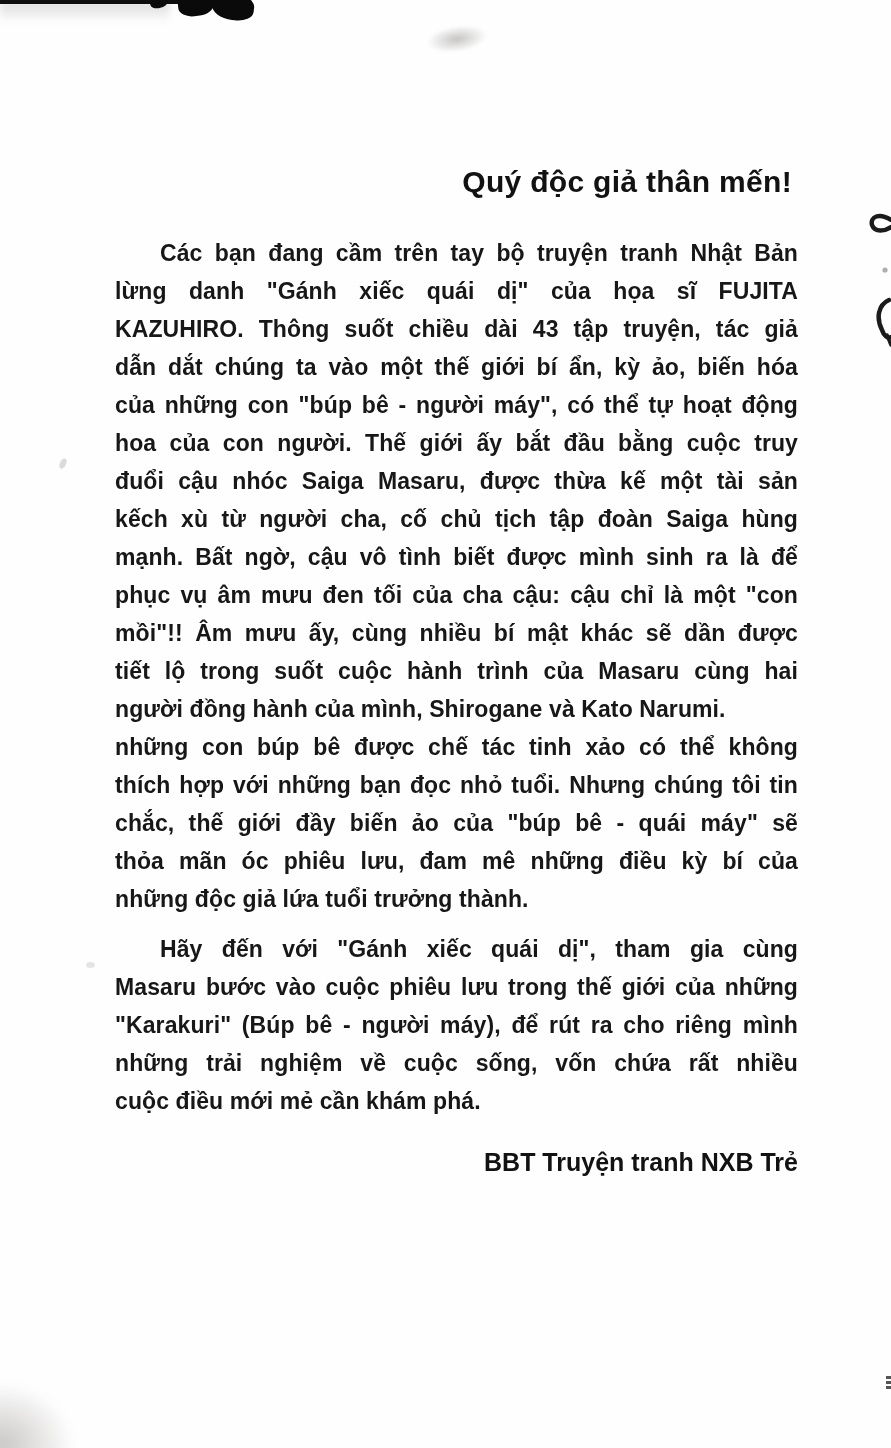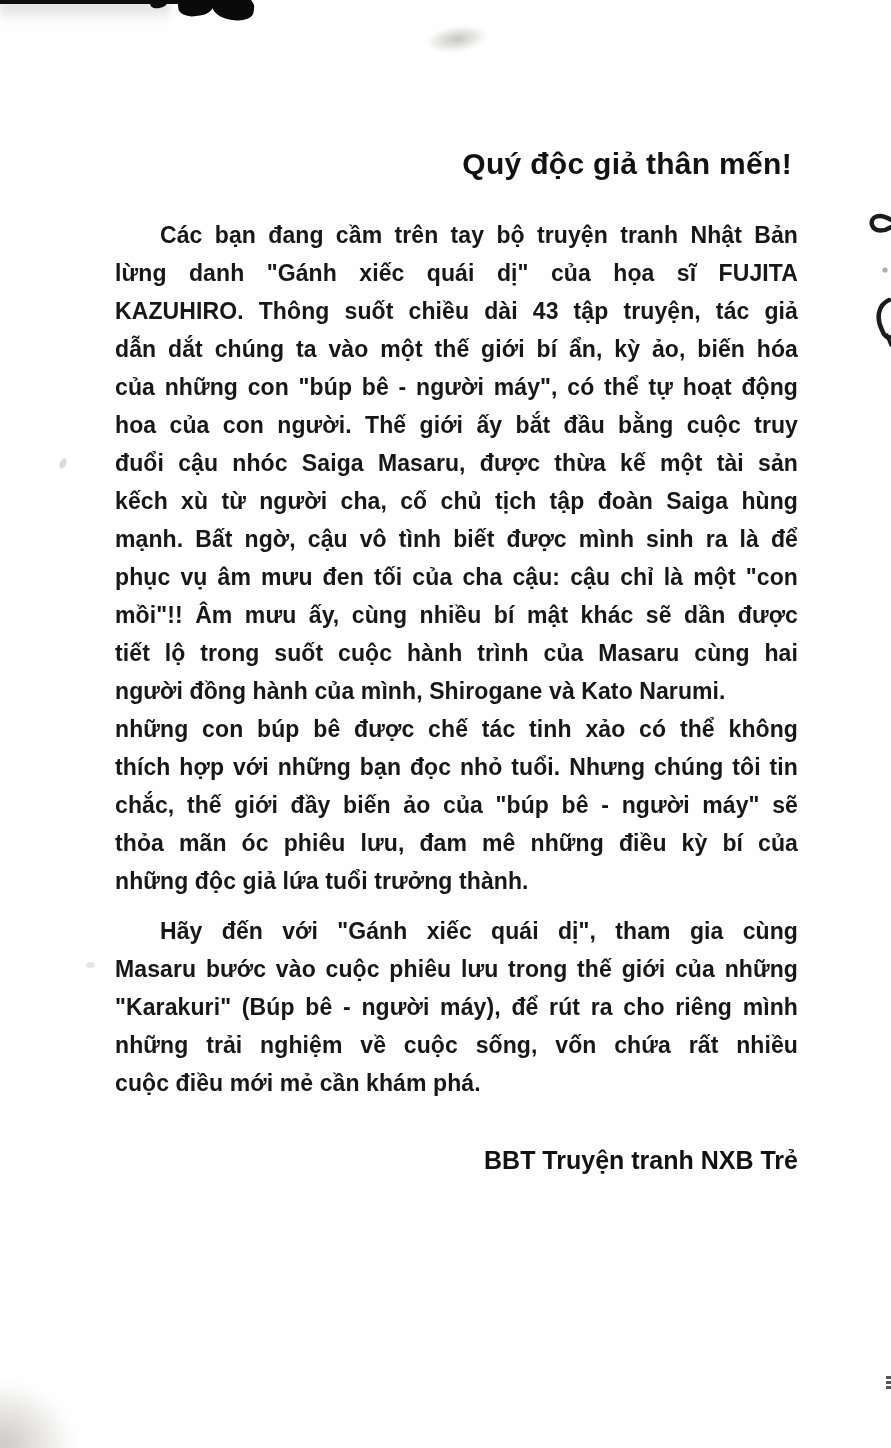--- a/index.html
+++ b/index.html
@@ -12,21 +12,21 @@
     position: relative;
     width: 891px; height: 1448px;
     background: #fefefe;
     overflow: hidden;
     color: #161616;
   }
 
   
   .content {
     position: absolute;
-    left: 115px; top: 142px;
+    left: 115px; top: 160px;
     width: 683px;
   }
   .title {
     margin: 0; padding-right: 6px;
     height: 44px; line-height: 44px;
     font-size: 30px; font-weight: 700;
     text-align: right;
     letter-spacing: 0.3px;
     color: #121212;
   }
@@ -35,21 +35,21 @@
     height: 38px; line-height: 38px;
     font-size: 23px; font-weight: 700;
     text-align: justify; text-align-last: justify;
     overflow: hidden;
     letter-spacing: 0.1px;
     color: #171717;
   }
   .line.first { text-indent: 45px; margin-top: 12px; }
   .line.last { text-align-last: left; }
   .signature {
-    margin-top: 40px;
+    margin-top: 24px;
     height: 36px; line-height: 36px;
     font-size: 25px; font-weight: 700;
     text-align: right;
     color: #121212;
   }
 
   
   .art { position: absolute; pointer-events: none; }
   .art-topbar {
     left: 0; top: 0; width: 252px; height: 4px;
@@ -139,21 +139,21 @@
         <div class="line">hoa của con người. Thế giới ấy bắt đầu bằng cuộc truy</div>
         <div class="line">đuổi cậu nhóc Saiga Masaru, được thừa kế một tài sản</div>
         <div class="line">kếch xù từ người cha, cố chủ tịch tập đoàn Saiga hùng</div>
         <div class="line">mạnh. Bất ngờ, cậu vô tình biết được mình sinh ra là để</div>
         <div class="line">phục vụ âm mưu đen tối của cha cậu: cậu chỉ là một "con</div>
         <div class="line">mồi"!! Âm mưu ấy, cùng nhiều bí mật khác sẽ dần được</div>
         <div class="line">tiết lộ trong suốt cuộc hành trình của Masaru cùng hai</div>
         <div class="line last">người đồng hành của mình, Shirogane và Kato Narumi.</div>
         <div class="line">những con búp bê được chế tác tinh xảo có thể không</div>
         <div class="line">thích hợp với những bạn đọc nhỏ tuổi. Nhưng chúng tôi tin</div>
-        <div class="line">chắc, thế giới đầy biến ảo của "búp bê - người máy" sẽ</div>
+        <div class="line">chắc, thế giới đầy biến ảo của "búp bê - quái máy" sẽ</div>
         <div class="line">thỏa mãn óc phiêu lưu, đam mê những điều kỳ bí của</div>
         <div class="line last">những độc giả lứa tuổi trưởng thành.</div>
         <div class="line first">Hãy đến với "Gánh xiếc quái dị", tham gia cùng</div>
         <div class="line">Masaru bước vào cuộc phiêu lưu trong thế giới của những</div>
         <div class="line">"Karakuri" (Búp bê - người máy), để rút ra cho riêng mình</div>
         <div class="line">những  trải nghiệm về cuộc sống, vốn chứa rất nhiều</div>
         <div class="line last">cuộc điều mới mẻ cần khám phá.</div>
       </div>
     <div class="signature">BBT Truyện tranh NXB Trẻ</div>
   </div>

